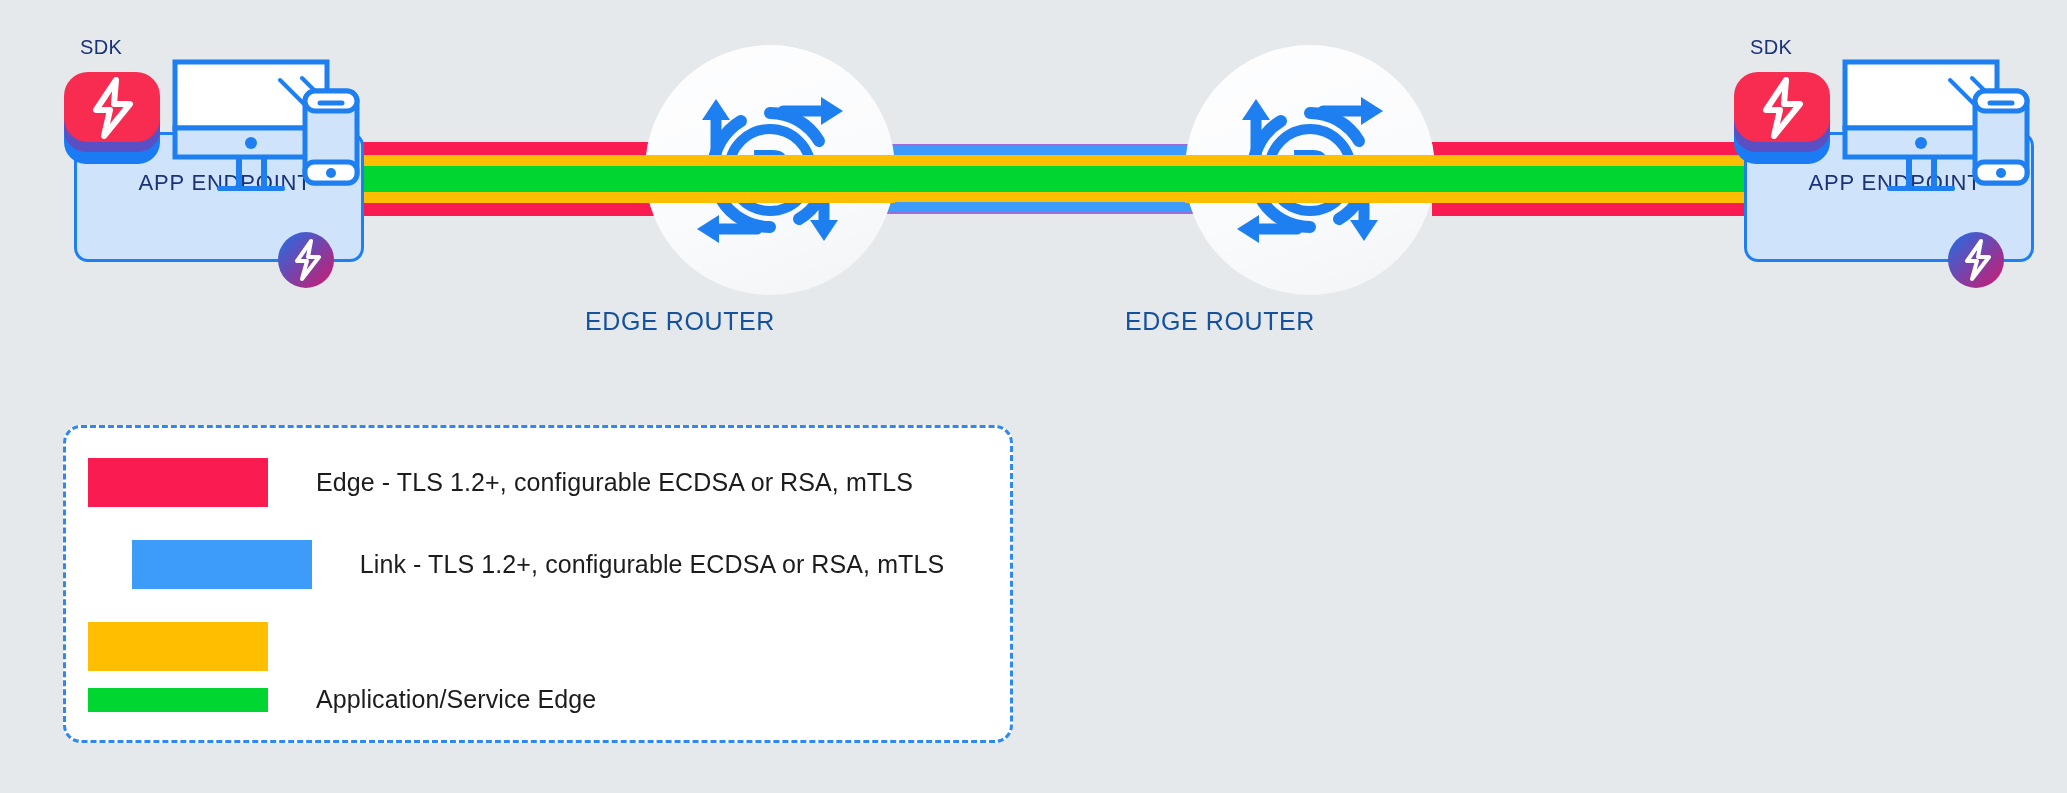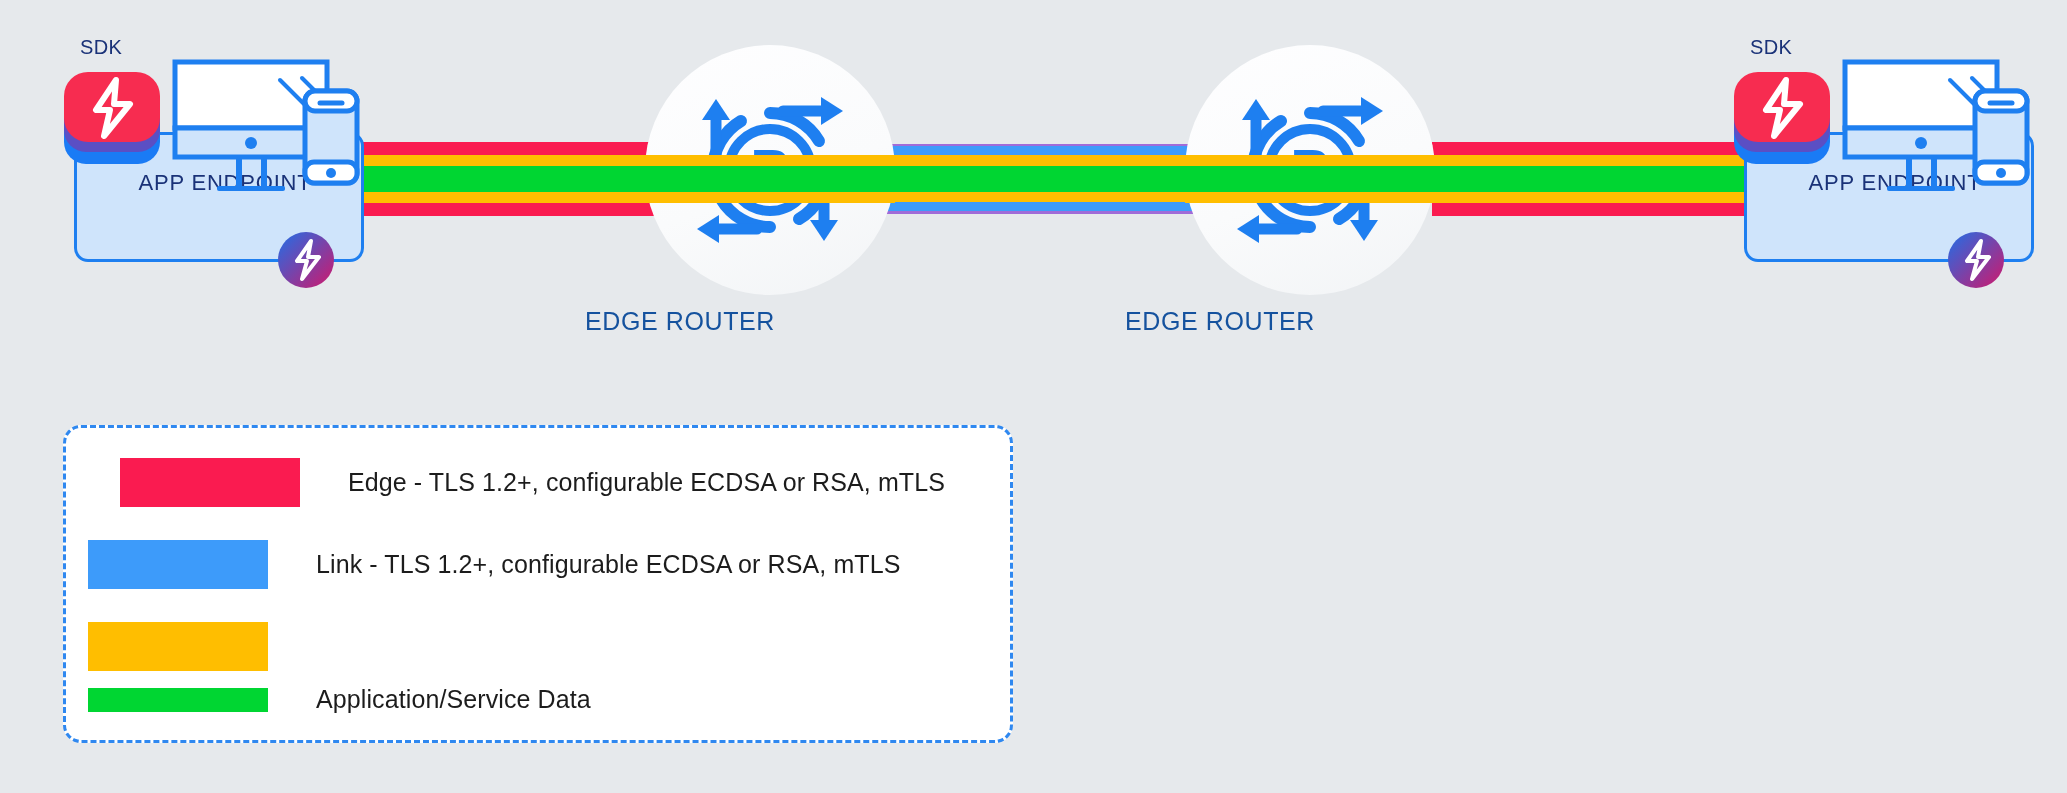--- a/index.html
+++ b/index.html
@@ -327,34 +327,34 @@
           <stop offset="100%" stop-color="#D1176B"></stop>
         </linearGradient>
       </defs>
       <circle cx="29" cy="29" r="28" fill="url(#gradR)"></circle>
       <path d="M 34 10 L 20 30 L 30 30 L 25 48 L 42 26 L 31 26 Z" fill="none" stroke="#FFFFFF" stroke-width="4" stroke-linejoin="round"></path>
     </svg>
   </div>
 
   <div class="legend">
 
-    <div class="legend-row" style="top:30px;margin-left:32px;">
+    <div class="legend-row" style="top:30px;">
       <div class="legend-swatch" style="background:#FA1B50;"></div>
       <div class="legend-text">Edge - TLS 1.2+, configurable ECDSA or RSA, mTLS</div>
     </div>
 
-    <div class="legend-row" style="top:112px;">
+    <div class="legend-row" style="top:112px;justify-content:center;">
       <div class="legend-swatch" style="background:#3D9BFA;"></div>
       <div class="legend-text">Link - TLS 1.2+, configurable ECDSA or RSA, mTLS</div>
     </div>
 
     <div class="legend-row" style="top:194px;">
       <div class="legend-swatch" style="background:#FFBE00;"></div>
     </div>
 
     <div class="legend-row" style="top:257px;">
       <div class="legend-swatch thin" style="background:#00D632;"></div>
-      <div class="legend-text">Application/Service Data</div>
+      <div class="legend-text">Application/Service Edge</div>
     </div>
 
   </div>
 
 </div>
 
 </body></html>

